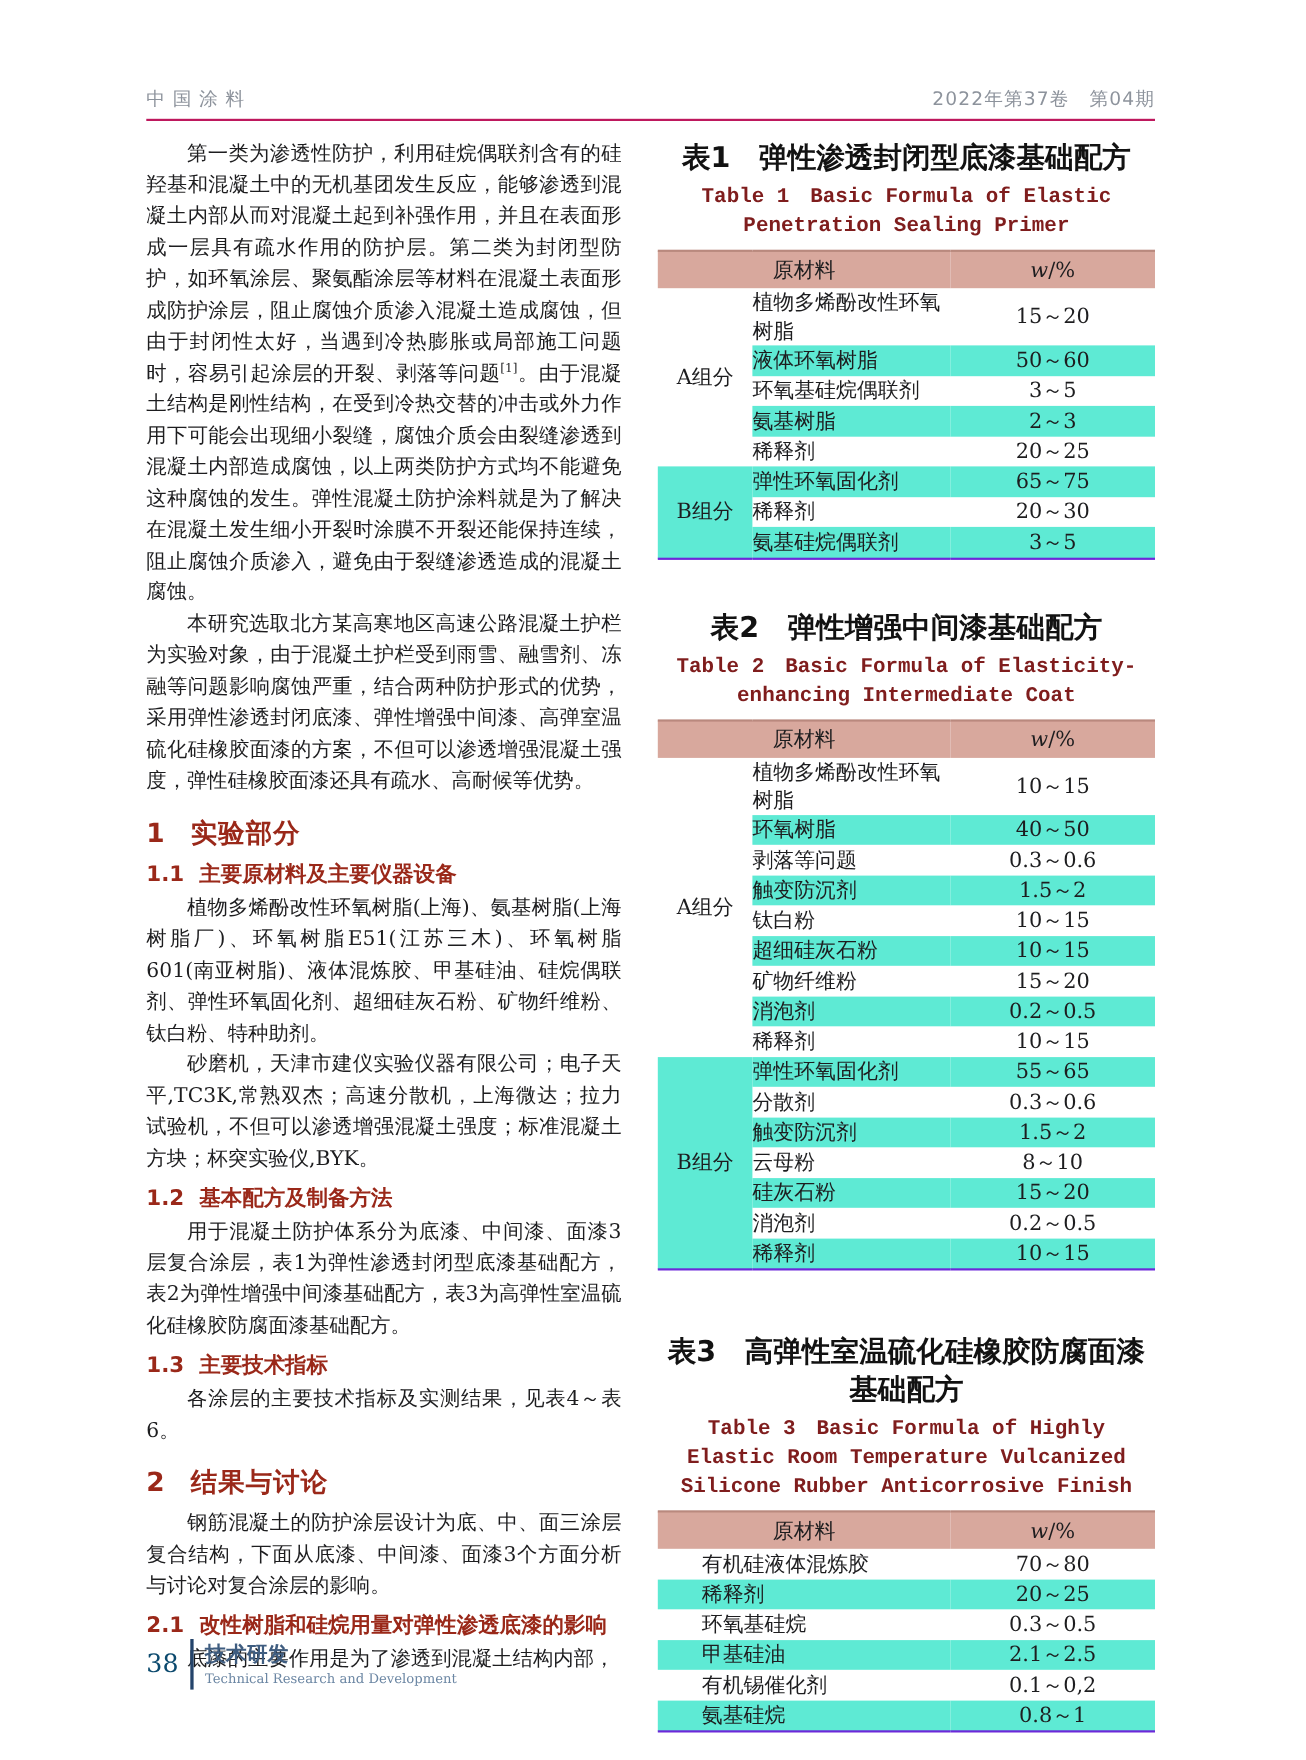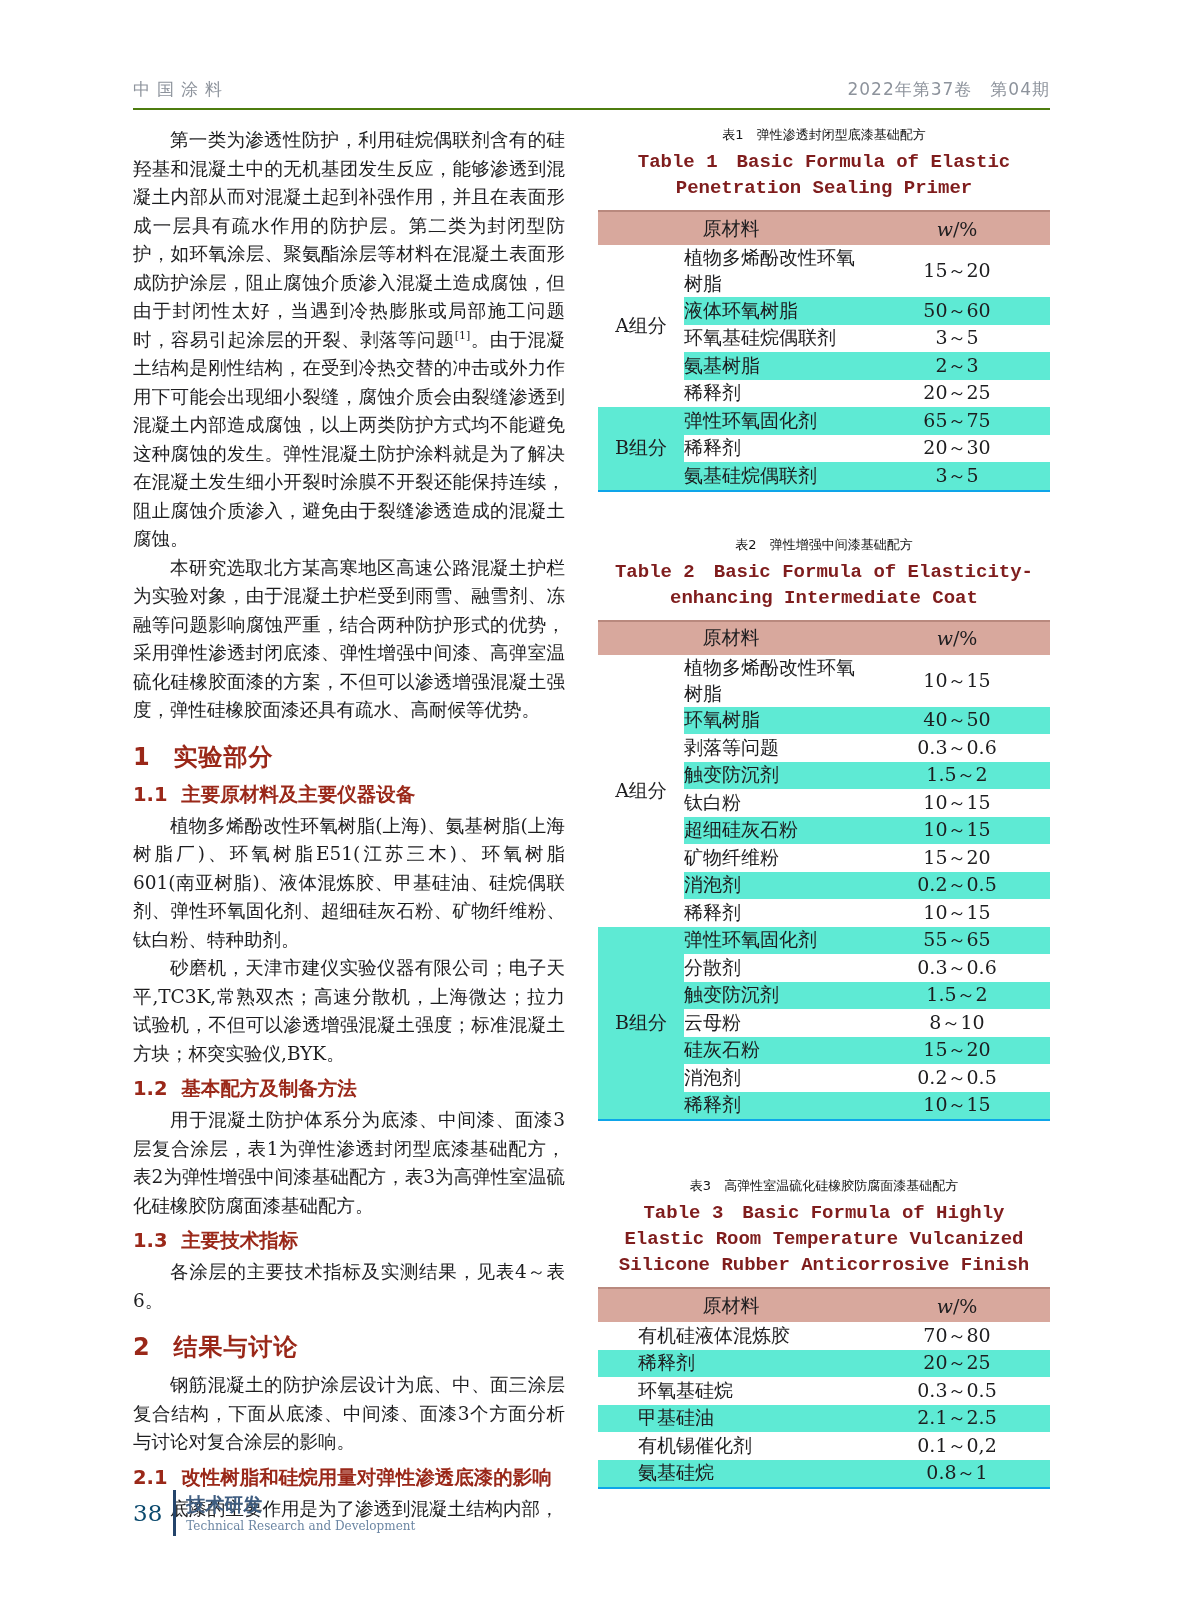--- a/index.html
+++ b/index.html
@@ -2,21 +2,21 @@
 <html><head>
 <meta charset="utf-8">
 <style>
   html,body{margin:0;padding:0;background:#ffffff;}
   body{width:1187px;height:1600px;position:relative;overflow:hidden;
        font-family:"DejaVu Serif","Liberation Serif",serif;color:#1d1d1f;}
 
   
   .page-header{position:absolute;left:133px;right:137px;top:78px;
     display:flex;justify-content:space-between;align-items:flex-end;
-    padding-bottom:7px;border-bottom:2px solid #4d7c0f;
+    padding-bottom:7px;border-bottom:2px solid #be185d;
     font-family:"DejaVu Sans","Liberation Sans",sans-serif;
     font-size:17px;color:#8d939c;}
   .journal-name{letter-spacing:7px;}
   .issue-info{letter-spacing:1px;}
 
   
   .content{position:absolute;top:126px;left:133px;width:917px;
     display:flex;gap:33px;align-items:flex-start;}
   .col-left{width:432px;}
   .col-right{width:452px;}
@@ -30,25 +30,25 @@
   .h-sec .hnum{margin-right:0.95em;}
   .h-sub{color:#9a2819;font-family:"DejaVu Sans","Liberation Sans",sans-serif;
     font-weight:bold;font-size:19.5px;margin:7px 0 4px;}
   .h-sub .hnum{margin-right:0.7em;}
 
   
   .tbl-block{margin-bottom:44px;}
   .tbl-block.last{margin-bottom:0;}
   .gap-lg{margin-bottom:56px;}
   .tbl-cap-cn{text-align:center;font-family:"DejaVu Sans","Liberation Sans",sans-serif;
-    font-weight:normal;font-size:13px;color:#121212;margin:0 0 5px;}
+    font-weight:bold;font-size:26px;color:#121212;margin:0 0 5px;}
   .tbl-cap-en{text-align:center;font-weight:bold;font-size:19px;line-height:26px;
     color:#7f1d1d;margin:0 0 9px;font-family:Liberation Mono, monospace;}
   table.formula{width:100%;border-collapse:collapse;font-size:19px;
-    border-bottom:2px solid #0ea5e9;}
+    border-bottom:2px solid #6d28d9;}
   table.formula thead th{background:#d8a89d;font-weight:normal;height:31px;
     border-top:2px solid #b9897e;text-align:center;}
   table.formula td{height:27.5px;padding:0;}
   td.glabel{text-align:center;}
   td.mat{text-align:left;padding-left:14px;margin-top:12px;}
   td.mat.wide{padding-left:40px;}
   td.val{text-align:center;}
   .pinkbg{background:#5eead4;}
   th .wi{font-style:italic;}
 

